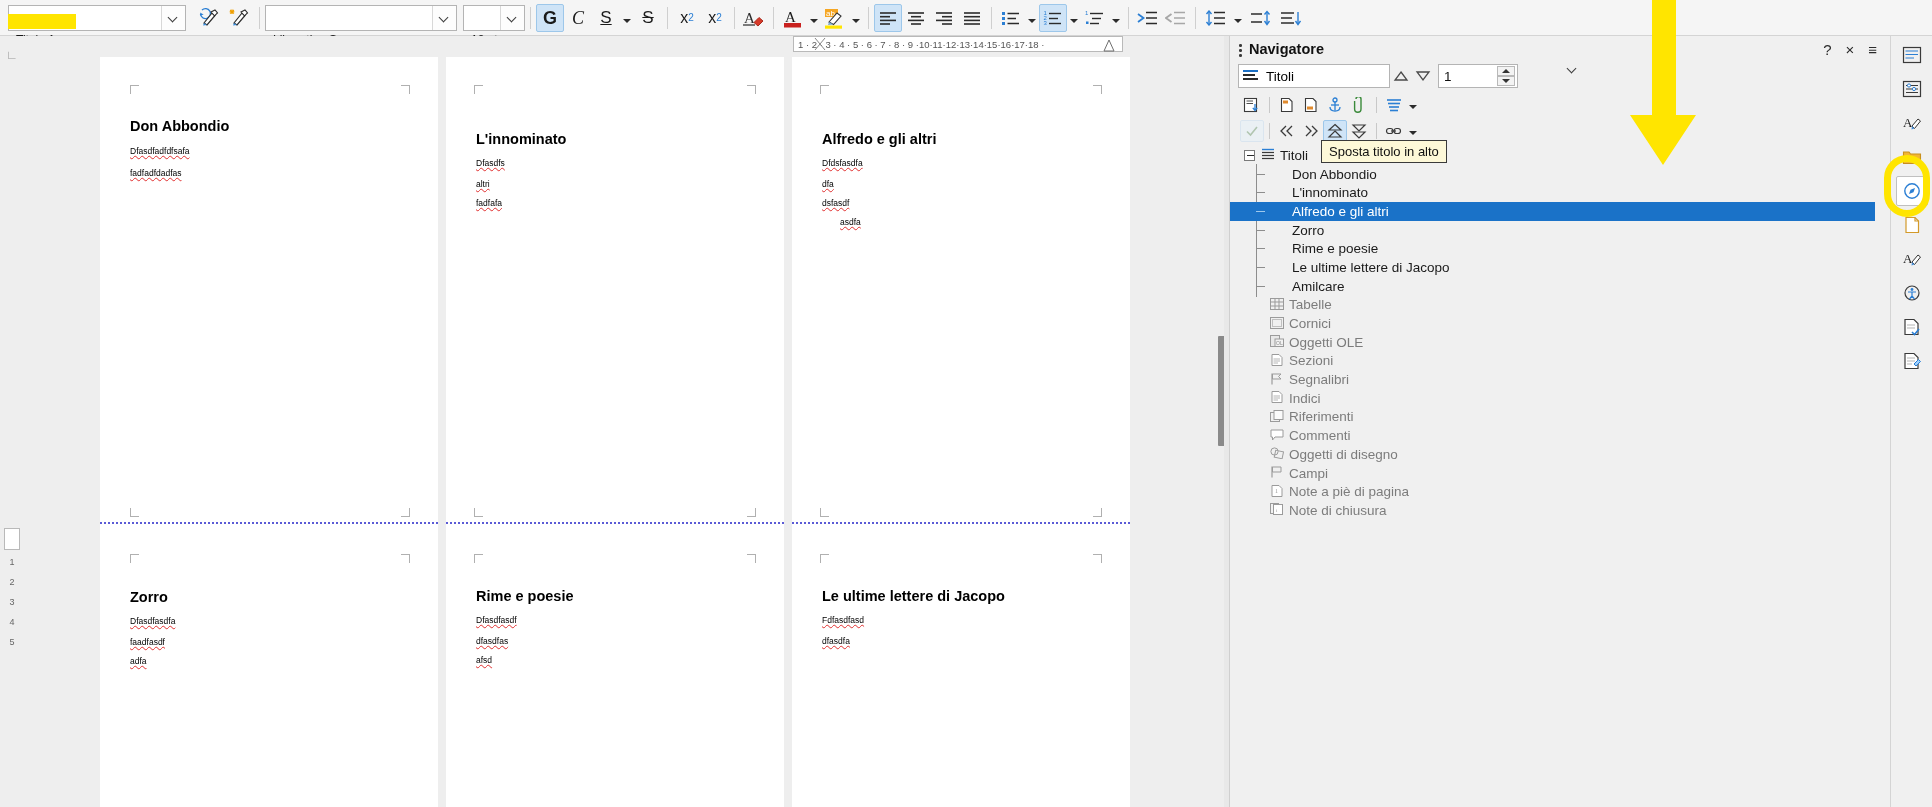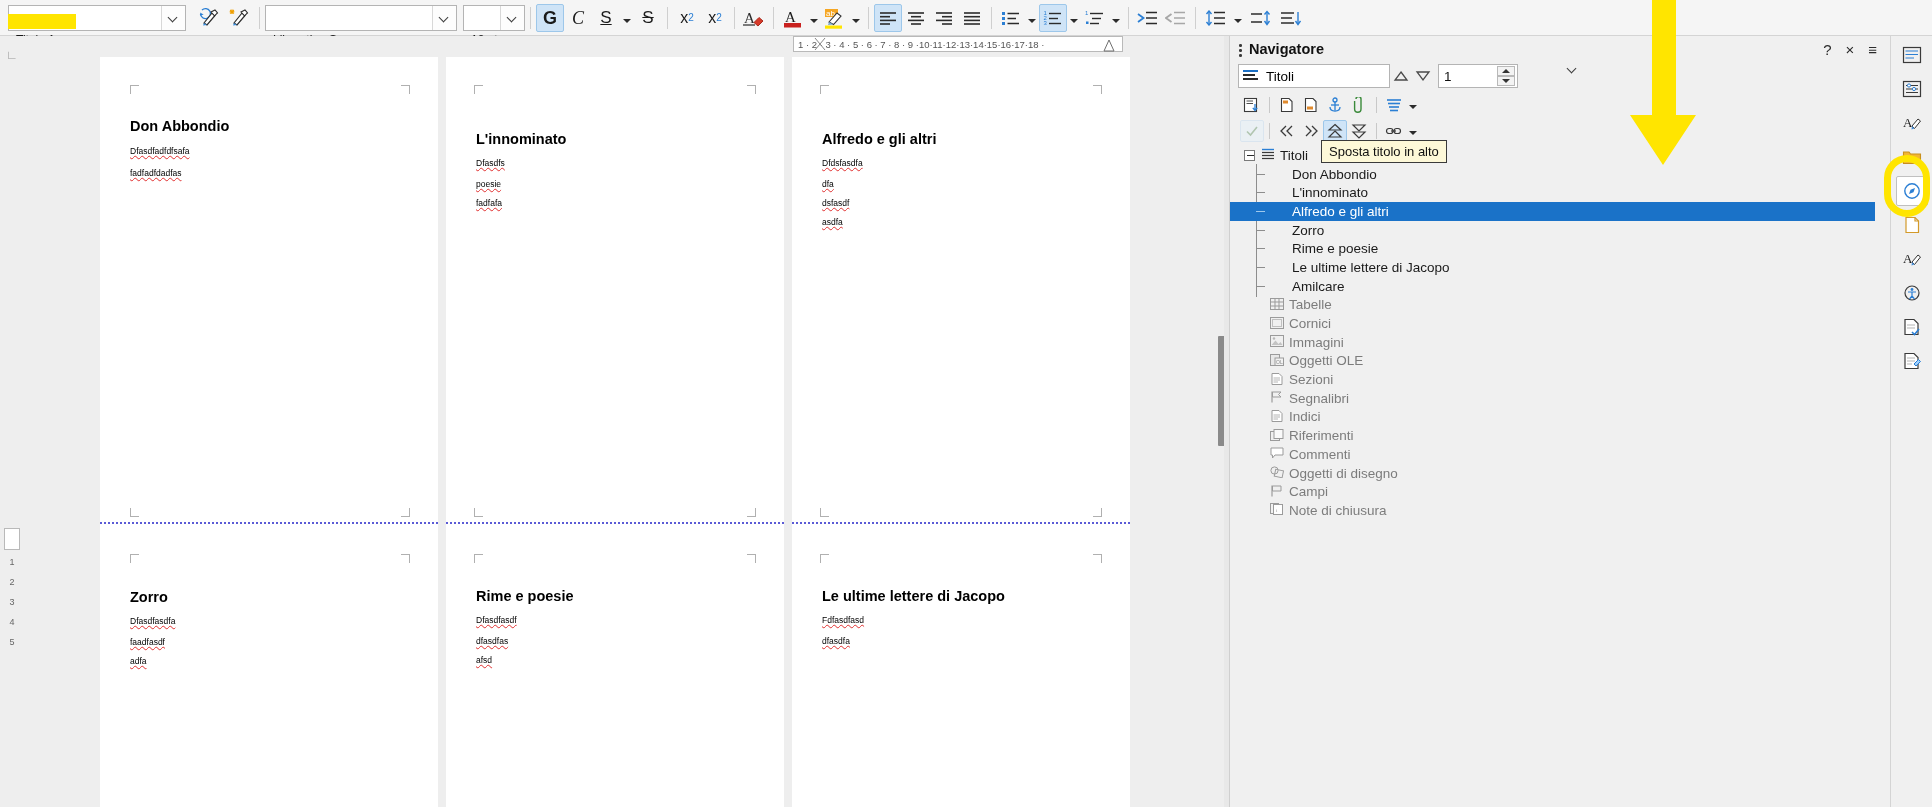--- a/index.html
+++ b/index.html
@@ -550,34 +550,34 @@
     <div class="pg-body spell" style="left:30px;top:111px;">fadfadfdadfas</div>
   </div>
 
   <div class="page" style="left:446px;top:21px;width:338px;height:484px;">
     <span class="crop tl" style="left:28px;top:28px;"></span>
     <span class="crop tr" style="right:28px;top:28px;"></span>
     <span class="crop bl" style="left:28px;bottom:24px;"></span>
     <span class="crop br" style="right:28px;bottom:24px;"></span>
     <div class="pg-head" style="left:30px;top:74px;">L'innominato</div>
     <div class="pg-body spell" style="left:30px;top:101px;">Dfasdfs</div>
-    <div class="pg-body spell" style="left:30px;top:122px;">poesie</div>
+    <div class="pg-body spell" style="left:30px;top:122px;">altri</div>
     <div class="pg-body spell" style="left:30px;top:141px;">fadfafa</div>
   </div>
 
   <div class="page" style="left:792px;top:21px;width:338px;height:484px;">
     <span class="crop tl" style="left:28px;top:28px;"></span>
     <span class="crop tr" style="right:28px;top:28px;"></span>
     <span class="crop bl" style="left:28px;bottom:24px;"></span>
     <span class="crop br" style="right:28px;bottom:24px;"></span>
     <div class="pg-head" style="left:30px;top:74px;">Alfredo e gli altri</div>
     <div class="pg-body spell" style="left:30px;top:101px;">Dfdsfasdfa</div>
     <div class="pg-body spell" style="left:30px;top:122px;">dfa</div>
     <div class="pg-body spell" style="left:30px;top:141px;">dsfasdf</div>
-    <div class="pg-body spell" style="left:30px;top:160px;">asdfa</div>
+    <div class="pg-body spell" style="left:48px;top:160px;">asdfa</div>
   </div>
 
   <div class="pgbreak" style="left:100px;top:486px;width:338px;"></div>
   <div class="pgbreak" style="left:446px;top:486px;width:338px;"></div>
   <div class="pgbreak" style="left:792px;top:486px;width:338px;"></div>
 
   <div class="page" style="left:100px;top:490px;width:338px;height:281px;">
     <span class="crop tl" style="left:30px;top:28px;"></span>
     <span class="crop tr" style="right:28px;top:28px;"></span>
     <div class="pg-head" style="left:30px;top:63px;">Zorro</div>
@@ -810,30 +810,20 @@
         <svg width="14" height="12" viewBox="0 0 14 12">
               <rect x=".5" y=".5" width="13" height="11" fill="none" stroke="#9b9b9b"></rect>
               <rect x="2.5" y="2.5" width="9" height="7" fill="none" stroke="#c0c0c0"></rect>
             </svg>
       </span>
       <span class="tlabel">Cornici</span>
     </div>
     <div class="trow dim catrow">
       <span class="tico">
         <svg width="14" height="12" viewBox="0 0 14 12">
-              <rect x=".5" y=".5" width="13" height="11" fill="none" stroke="#9b9b9b"></rect>
-              <circle cx="4" cy="3.5" r="1.2" fill="#b8b8b8"></circle>
-              <path d="M1.5 10 L5.5 5.5 L8.5 9 L10.5 7 L12.5 10 Z" fill="#c4c4c4"></path>
-            </svg>
-      </span>
-      <span class="tlabel">Immagini</span>
-    </div>
-    <div class="trow dim catrow">
-      <span class="tico">
-        <svg width="14" height="12" viewBox="0 0 14 12">
               <rect x=".5" y=".5" width="9" height="11" fill="#e8e8e8" stroke="#9b9b9b"></rect>
               <rect x="5" y="4" width="8.5" height="7.5" fill="#f2f2f2" stroke="#9b9b9b"></rect>
               <text x="6" y="10" font-size="5" fill="#8a8a8a" font-family="Liberation Sans, sans-serif">OL</text>
             </svg>
       </span>
       <span class="tlabel">Oggetti OLE</span>
     </div>
     <div class="trow dim catrow">
       <span class="tico">
         <svg width="14" height="12" viewBox="0 0 14 12">
@@ -888,20 +878,29 @@
       <span class="tlabel">Oggetti di disegno</span>
     </div>
     <div class="trow dim catrow">
       <span class="tico">
         <svg width="14" height="12" viewBox="0 0 14 12">
               <path d="M2 .5 V11.5" stroke="#9b9b9b" stroke-width="1.2"></path>
               <path d="M2.5 1 H11 V6 H2.5 Z" fill="none" stroke="#9b9b9b"></path>
             </svg>
       </span>
       <span class="tlabel">Campi</span>
+    </div>
+    <div class="trow dim catrow">
+      <span class="tico">
+        <svg width="14" height="12" viewBox="0 0 14 12">
+              <path d="M2 .5 H9 L12 3.5 V11.5 H2 Z" fill="#fff" stroke="#9b9b9b"></path>
+              <text x="5" y="8" font-size="6" fill="#9b9b9b" font-family="Liberation Serif, serif">1</text>
+            </svg>
+      </span>
+      <span class="tlabel">Note a piè di pagina</span>
     </div>
     <div class="trow dim catrow">
       <span class="tico">
         <svg width="14" height="12" viewBox="0 0 14 12">
               <rect x=".5" y=".5" width="8" height="10" fill="#f2f2f2" stroke="#9b9b9b"></rect>
               <rect x="3.5" y="1.5" width="9" height="10" fill="#fff" stroke="#9b9b9b"></rect>
               <text x="6" y="9" font-size="5" fill="#9b9b9b" font-family="Liberation Serif, serif">i</text>
             </svg>
       </span>
       <span class="tlabel">Note di chiusura</span>

